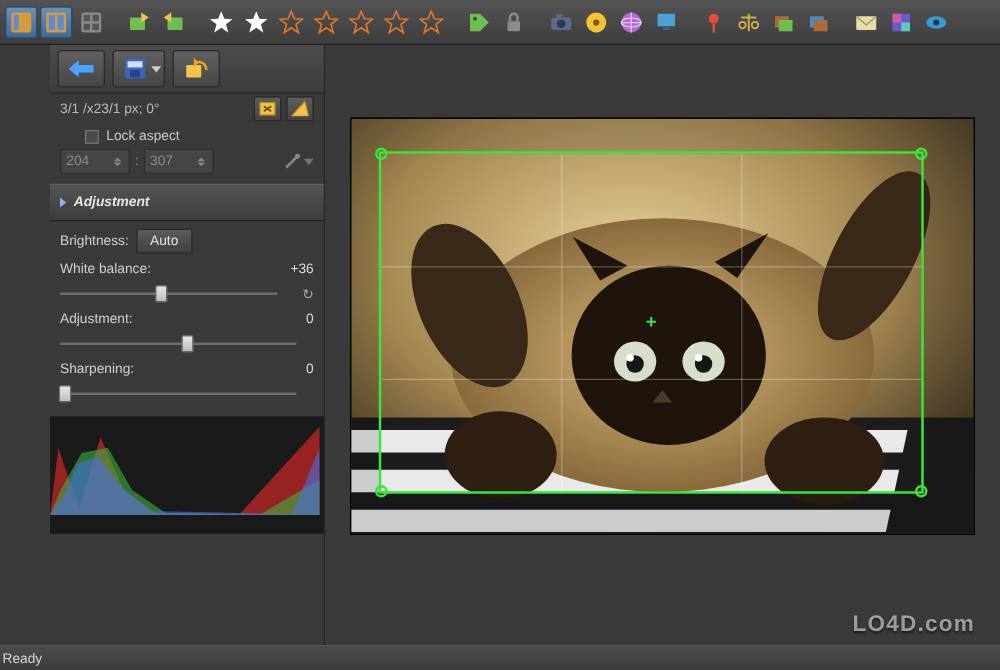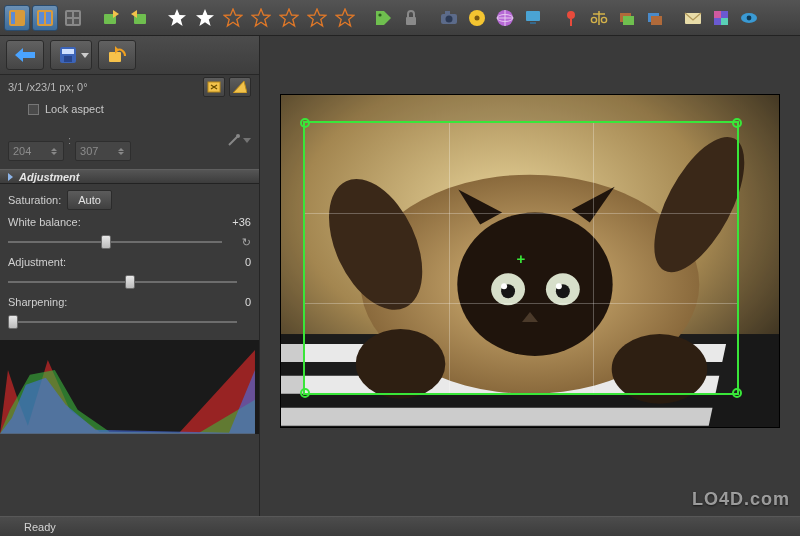--- a/index.html
+++ b/index.html
@@ -6,68 +6,68 @@
   html, body { width: 800px; height: 536px; overflow: hidden; background: #3a3a3a; color: #d0d0d0; font-size: 11px; }
   .app { display: flex; flex-direction: column; width: 800px; height: 536px; }
   
   .toolbar-top { height: 36px; background: linear-gradient(#545454,#3e3e3e); display: flex; align-items: center; padding: 0 4px; gap: 2px; border-bottom: 1px solid #222; }
   .tbtn { width: 26px; height: 26px; display: flex; align-items: center; justify-content: center; border-radius: 3px; }
   .tbtn.active { background: linear-gradient(#6b90b5,#3d6c9a); border: 1px solid #2a4b6c; }
   .t-sep { width: 8px; }
   svg { display: block; }
   
   .main { flex: 1; display: flex; min-height: 0; }
-  .sidebar { width: 260px; background: #3a3a3a; display: flex; flex-direction: column; border-right: 1px solid #252525; }
+  .sidebar { width: 260px; background: #3a3a3a; display: flex; flex-direction: column; border-right: 1px solid #252525; padding-left: 40px; }
   .sb-row1 { display: flex; align-items: center; gap: 6px; padding: 4px 6px; background: linear-gradient(#4c4c4c,#3d3d3d); border-bottom: 1px solid #272727; }
   .bigbtn { height: 30px; display: flex; align-items: center; justify-content: center; background: linear-gradient(#616161,#454545); border: 1px solid #2b2b2b; border-radius: 3px; padding: 0 8px; }
   .bigbtn.dd { padding-right: 2px; gap: 4px; }
   .sb-info { display: flex; justify-content: space-between; align-items: center; padding: 2px 8px 0 8px; color: #b8b8b8; }
   .two-icons { display: flex; gap: 4px; }
   .smbtn { width: 22px; height: 20px; background: linear-gradient(#5d5d5d,#444); border: 1px solid #2a2a2a; border-radius: 2px; display: flex; align-items: center; justify-content: center; }
   .lockrow { display: flex; align-items: center; gap: 6px; padding: 6px 8px 4px 8px; color: #c8c8c8; margin-left: 20px; }
   .chk { width: 11px; height: 11px; border: 1px solid #777; background: #4a4a4a; }
   .dimrow { display: flex; align-items: center; gap: 4px; padding: 0 8px 8px 8px; color: #8c8c8c; }
-  .numin { width: 56px; height: 20px; background: #454545; border: 1px solid #2e2e2e; border-radius: 2px; display: flex; align-items: center; justify-content: space-between; padding: 0 4px; margin-top: 22px; }
+  .numin { width: 56px; height: 20px; background: #454545; border: 1px solid #2e2e2e; border-radius: 2px; display: flex; align-items: center; justify-content: space-between; padding: 0 4px; }
   .spinner { width: 8px; height: 14px; display: flex; flex-direction: column; justify-content: center; gap: 1px; }
   .spinner div { width: 0; height: 0; border-left: 3px solid transparent; border-right: 3px solid transparent; }
   .spinner .up { border-bottom: 3px solid #888; }
   .spinner .dn { border-top: 3px solid #888; }
   .wand { margin-left: auto; display: flex; align-items: center; gap: 2px; opacity: .6; }
-  .section-h { height: 15px; background: linear-gradient(#555,#3c3c3c); border-top: 1px solid #5f5f5f; border-bottom: 1px solid #222; display: flex; align-items: center; gap: 6px; padding: 0 8px; color: #e6e6e6; font-style: italic; font-weight: bold; text-align: right; }
+  .section-h { height: 30px; background: linear-gradient(#555,#3c3c3c); border-top: 1px solid #5f5f5f; border-bottom: 1px solid #222; display: flex; align-items: center; gap: 6px; padding: 0 8px; color: #e6e6e6; font-style: italic; font-weight: bold; text-align: right; }
   .tri { width: 0; height: 0; border-top: 4px solid transparent; border-bottom: 4px solid transparent; border-left: 5px solid #8db4e8; }
   .section-h .endicon { margin-left: auto; opacity: .7; }
   .adj-body { padding: 6px 8px 10px 8px; display: flex; flex-direction: column; gap: 6px; }
   .row { display: flex; align-items: center; gap: 6px; }
   .row .label { flex: 0 0 auto; }
   .row .val { margin-left: auto; color: #ddd; }
   .autobtn { padding: 3px 10px; background: linear-gradient(#5c5c5c,#404040); border: 1px solid #2b2b2b; border-radius: 2px; color: #e2e2e2; }
   .slider { position: relative; height: 16px; }
   .slider .track { position: absolute; left: 0; right: 14px; top: 7px; height: 2px; background: #6d6d6d; }
   .slider .knob { position: absolute; top: 1px; width: 10px; height: 14px; background: linear-gradient(#e8e8e8,#bcbcbc); border: 1px solid #6a6a6a; border-radius: 2px; transform: translateX(-50%); }
   .refresh { margin-left: 6px; color: #aaa; }
   .presets-row { display: flex; align-items: center; gap: 6px; margin-top: 6px; }
   .presetbtn { flex: 1; height: 24px; display: flex; align-items: center; justify-content: center; background: linear-gradient(#5d5d5d,#404040); border: 1px solid #2a2a2a; border-radius: 2px; color: #e2e2e2; }
   .undo, .redo { width: 26px; height: 24px; display: flex; align-items: center; justify-content: center; background: linear-gradient(#5d5d5d,#404040); border: 1px solid #2a2a2a; border-radius: 2px; }
   .redo { opacity: .4; }
   .histogram { height: 94px; position: relative; background: #1a1a1a; }
   .histogram svg { position: absolute; inset: 0; }
-  .statusbar { height: 20px; background: linear-gradient(#4c4c4c,#3c3c3c); border-top: 1px solid #585858; display: flex; align-items: center; padding: 0 24px; color: #d4d4d4; }
+  .statusbar { height: 20px; background: linear-gradient(#4c4c4c,#3c3c3c); border-top: 1px solid #585858; display: flex; align-items: center; padding: 0 2px; color: #d4d4d4; }
   
   .canvas { flex: 1; background: #3a3a3a; position: relative; overflow: hidden; }
   .img-stage { position: absolute; left: 20px; top: 58px; width: 500px; height: 334px; background: #1a1a1a; border: 1px solid #000; overflow: hidden; }
   .photo { position: absolute; inset: 0; }
   .crop { position: absolute; left: 24px; top: 28px; width: 432px; height: 270px; outline: 2px solid #39e639; box-shadow: 0 0 0 2000px rgba(0,0,0,0.12); }
   .crop .g { position: absolute; background: rgba(255,255,255,0.28); }
   .crop .v1 { left: 33.3%; top: 0; width: 1px; height: 100%; }
   .crop .v2 { left: 66.6%; top: 0; width: 1px; height: 100%; }
   .crop .h1 { top: 33.3%; left: 0; height: 1px; width: 100%; }
   .crop .h2 { top: 66.6%; left: 0; height: 1px; width: 100%; }
   .handle { position: absolute; width: 10px; height: 10px; border: 2px solid #39e639; border-radius: 50%; background: transparent; transform: translate(-50%,-50%); }
   .center-cross { position: absolute; left: 50%; top: 50%; transform: translate(-50%,-50%); color: #39e639; font-size: 15px; font-weight: bold; line-height: 1; }
-  .watermark { position: absolute; right: 10px; bottom: 6px; font-size: 18px; letter-spacing: 1px; color: rgba(255,255,255,0.55); font-weight: 600; text-shadow: 0 1px 2px rgba(0,0,0,.6); }
+  .watermark { position: absolute; right: 20px; bottom: 6px; font-size: 18px; letter-spacing: 1px; color: rgba(255,255,255,0.55); font-weight: 600; text-shadow: 0 1px 2px rgba(0,0,0,.6); }
 </style>
 </head>
 <body>
 
 <div class="app">
 
   <div class="toolbar-top" id="toolbar">
       <div class="tbtn active">
         <svg width="20" height="20" viewBox="0 0 20 20">
           <rect x="2" y="2" width="16" height="16" rx="2" fill="#d79a3b"></rect>
@@ -305,21 +305,21 @@
             </svg>
         </div>
       </div>
 
       <div class="section-h">
         <div class="tri"></div>
         <span>Adjustment</span>
       </div>
       <div class="adj-body">
         <div class="row">
-          <span class="label">Saturation:</span>
+          <span class="label">Brightness:</span>
           <div class="autobtn"><span>Auto</span></div>
         </div>
 
         <div class="row">
           <span class="label">White balance:</span>
           <span class="val">+36</span>
         </div>
         <div class="row" style="gap:0">
           <div class="slider" style="flex:1">
             <div class="track"></div>

